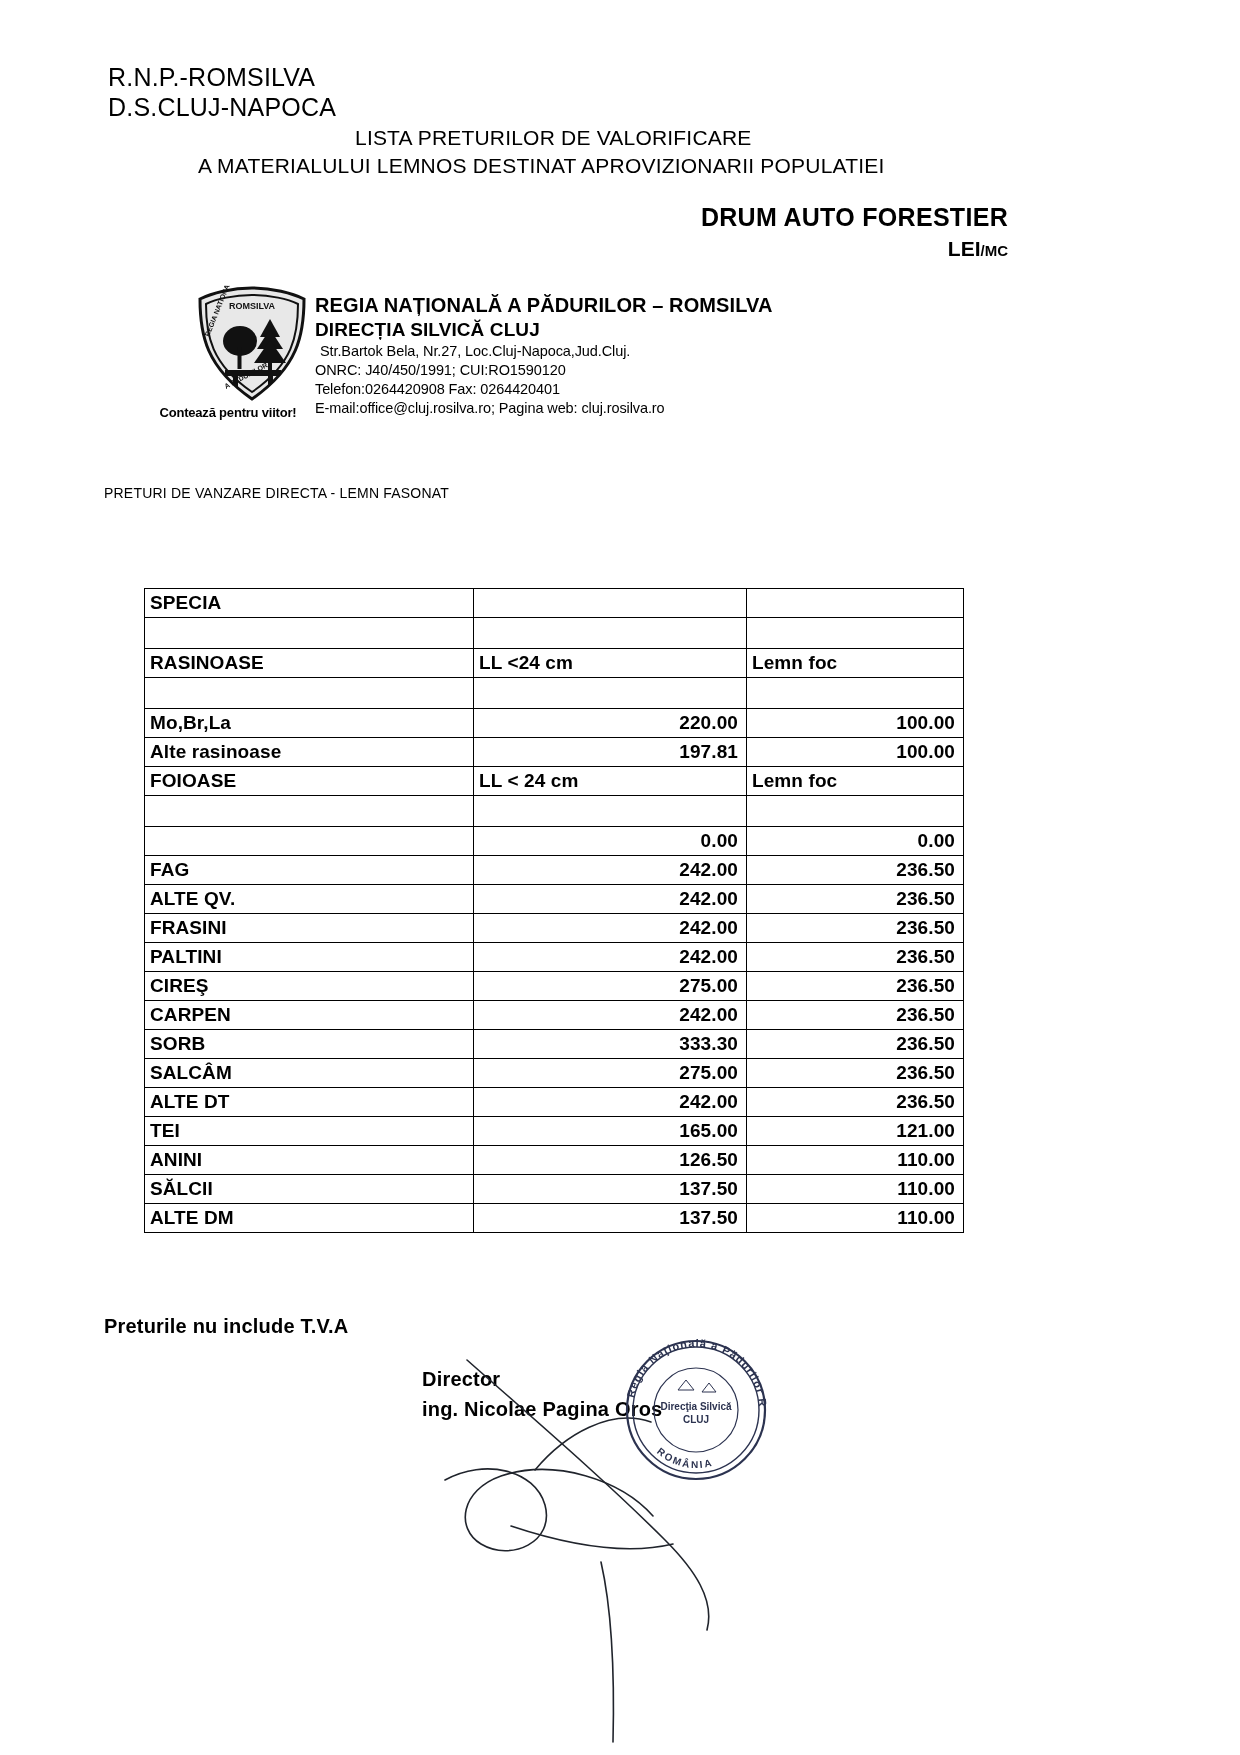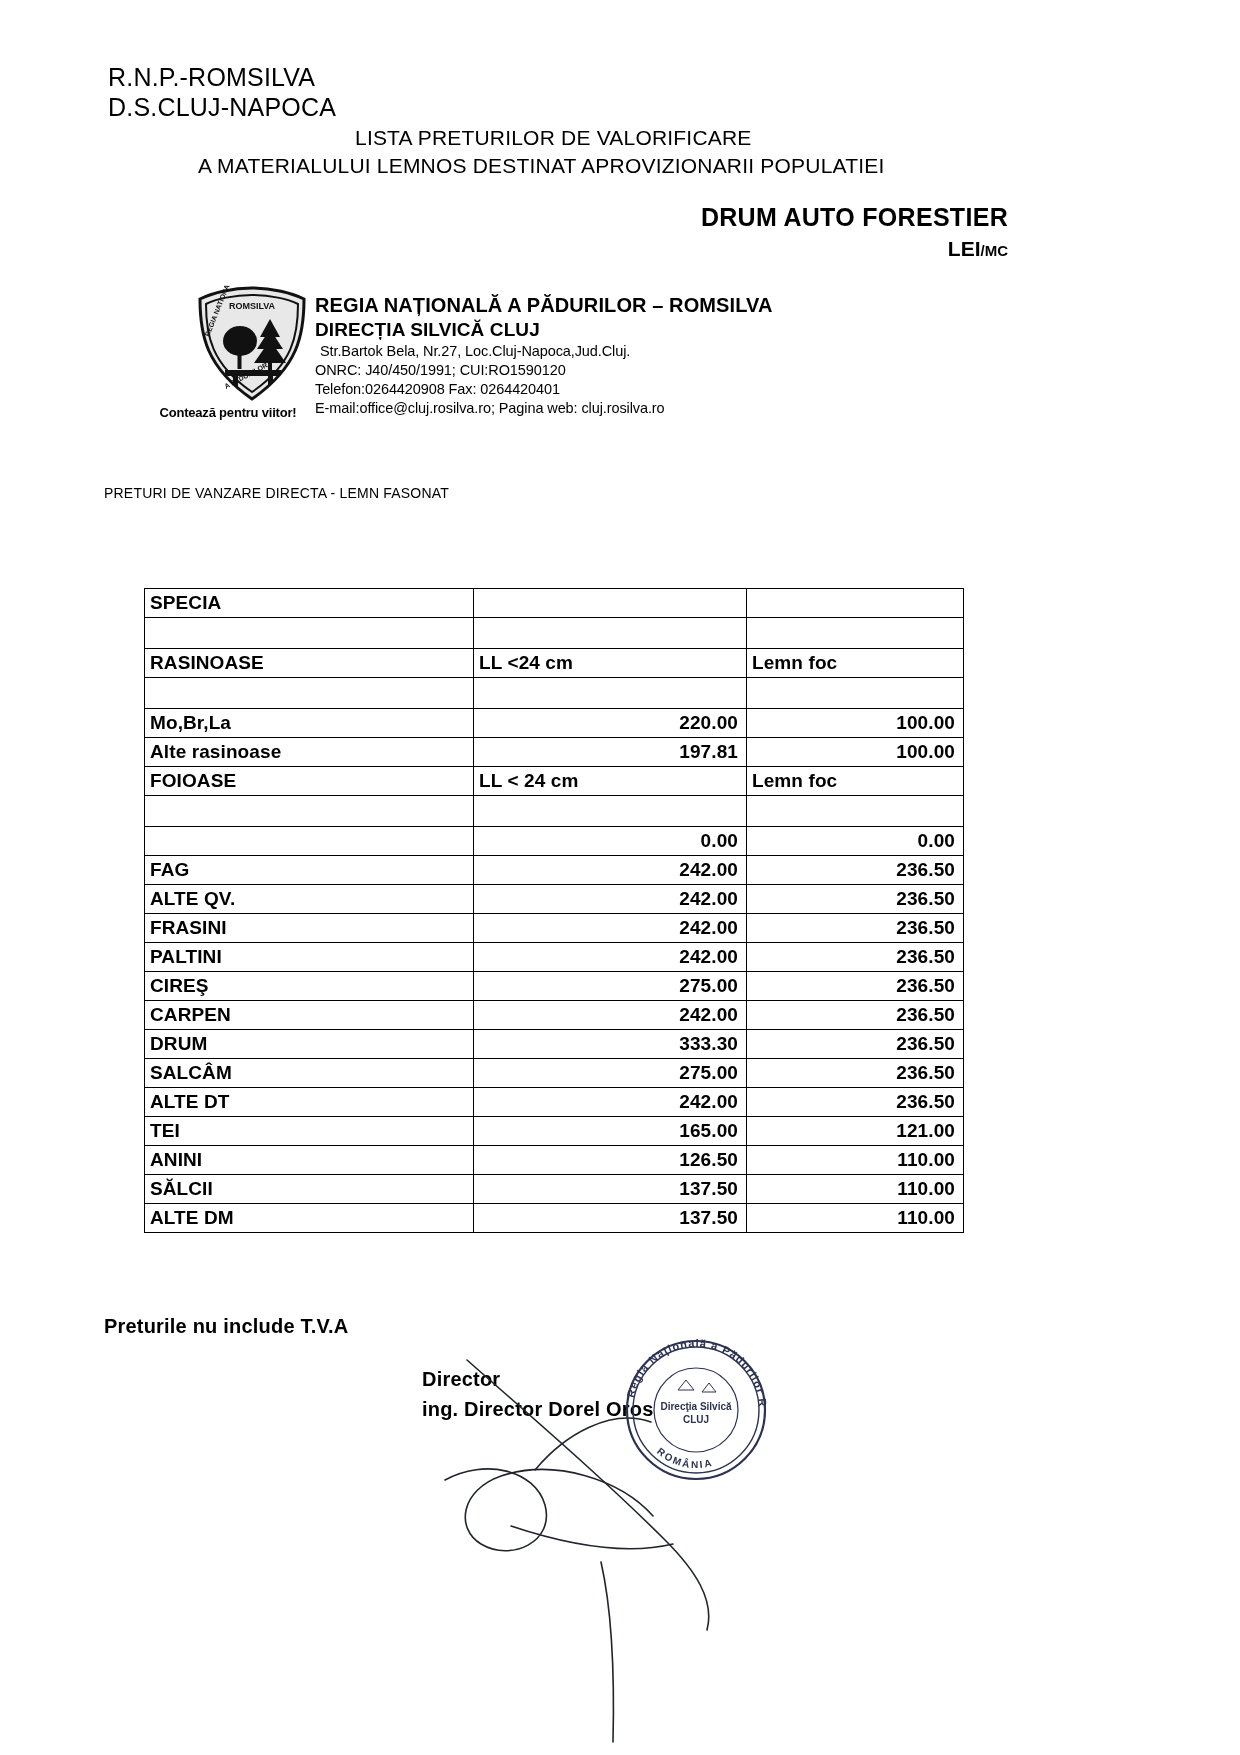--- a/index.html
+++ b/index.html
@@ -327,21 +327,21 @@
           <td class="c-specie">CIREŞ</td>
           <td class="c-ll num">275.00</td>
           <td class="c-foc num">236.50</td>
         </tr>
         <tr>
           <td class="c-specie">CARPEN</td>
           <td class="c-ll num">242.00</td>
           <td class="c-foc num">236.50</td>
         </tr>
         <tr>
-          <td class="c-specie">DRUM</td>
+          <td class="c-specie">SORB</td>
           <td class="c-ll num">333.30</td>
           <td class="c-foc num">236.50</td>
         </tr>
         <tr>
           <td class="c-specie">SALCÂM</td>
           <td class="c-ll num">275.00</td>
           <td class="c-foc num">236.50</td>
         </tr>
         <tr>
           <td class="c-specie">ALTE  DT</td>
@@ -368,21 +368,21 @@
           <td class="c-ll num">137.50</td>
           <td class="c-foc num">110.00</td>
         </tr>
       </tbody>
   </table>
 
   <div class="tva-note">Preturile nu include T.V.A</div>
 
   <div class="signature">
     <div>Director</div>
-    <div>ing. Director Dorel Oros</div>
+    <div>ing. Nicolae Pagina Oros</div>
   </div>
 
   <svg class="scribble" viewBox="0 0 380 420">
     <g fill="none" stroke="#20242c" stroke-width="1.6" stroke-linecap="round">
       <path d="M52 30 C120 90 190 150 250 210 C280 240 300 270 292 300"></path>
       <path d="M30 150 C70 128 120 140 130 175 C140 212 96 232 66 214 C40 198 46 160 86 146
                C140 128 206 150 238 186"></path>
       <path d="M120 140 C150 104 196 78 236 92"></path>
       <path d="M96 196 C150 214 208 226 258 214"></path>
       <path d="M186 232 C196 276 200 330 198 412"></path>

